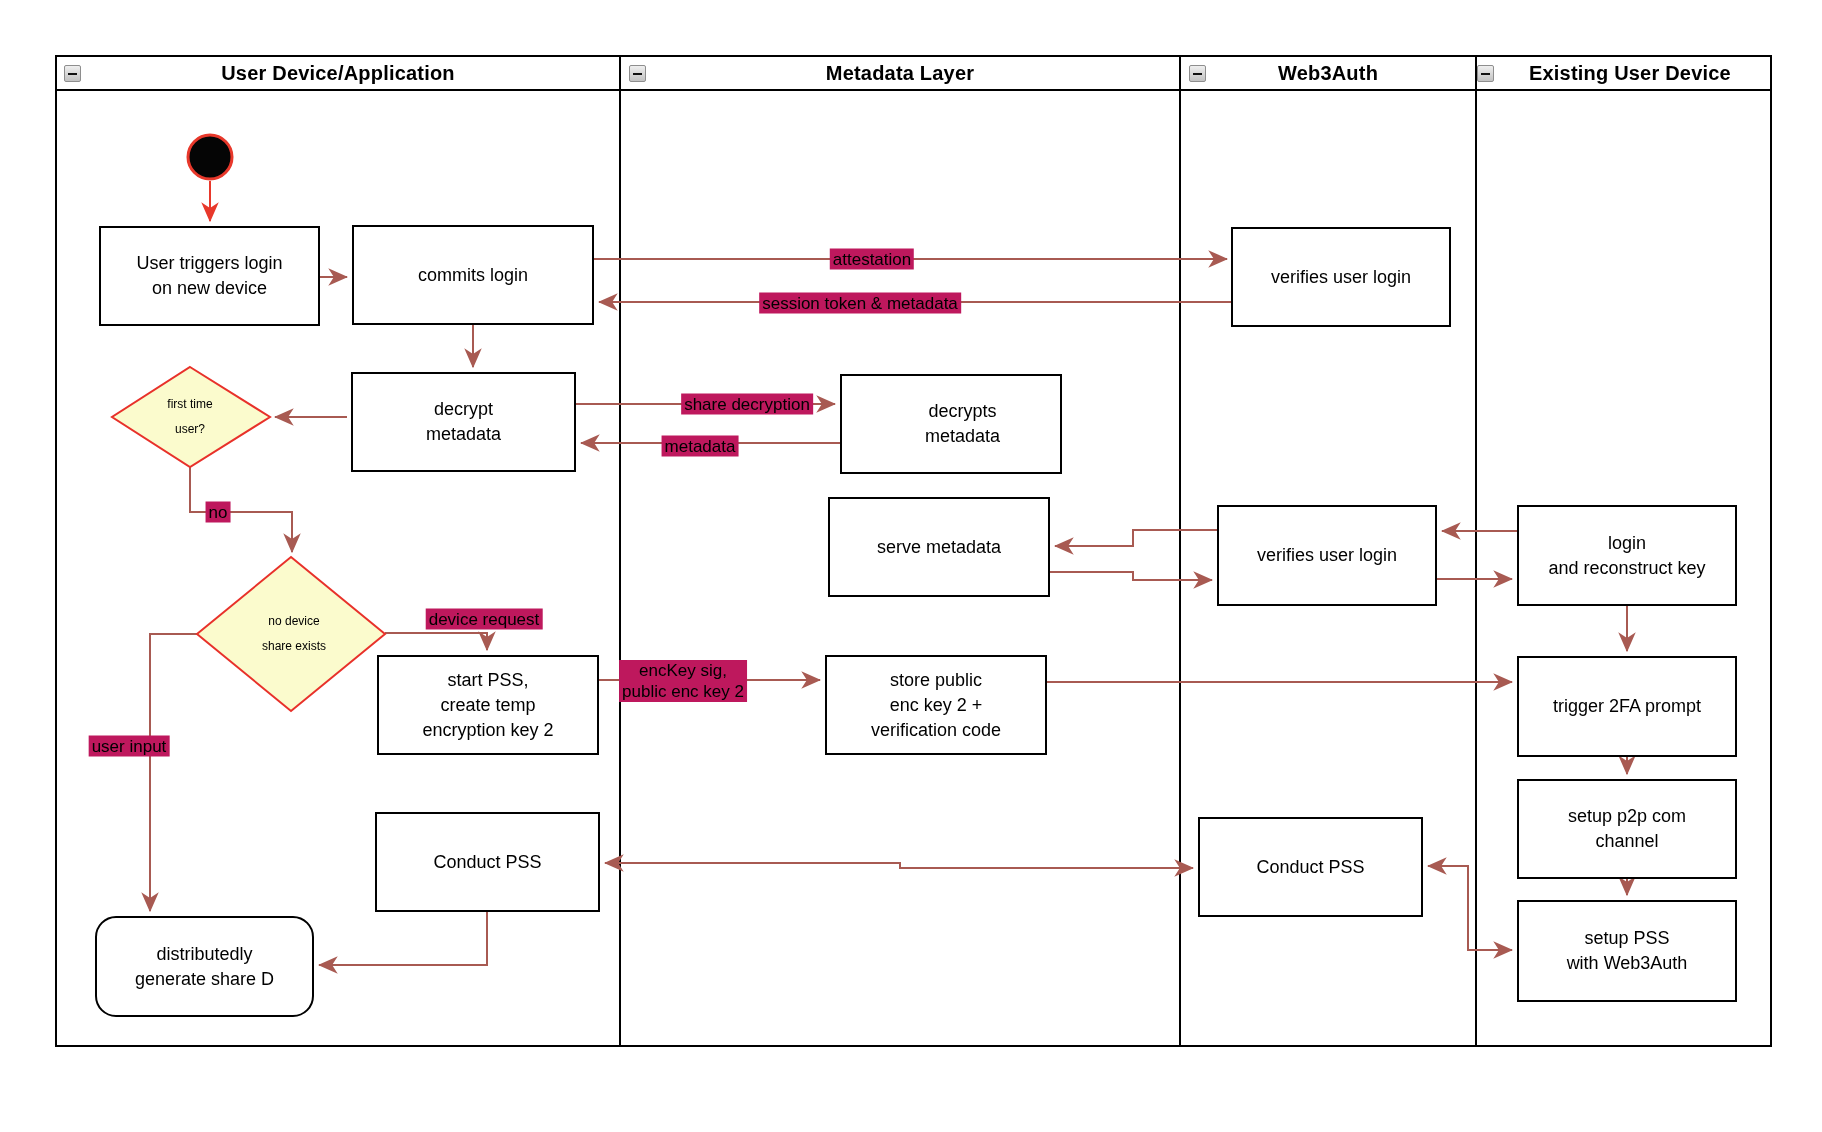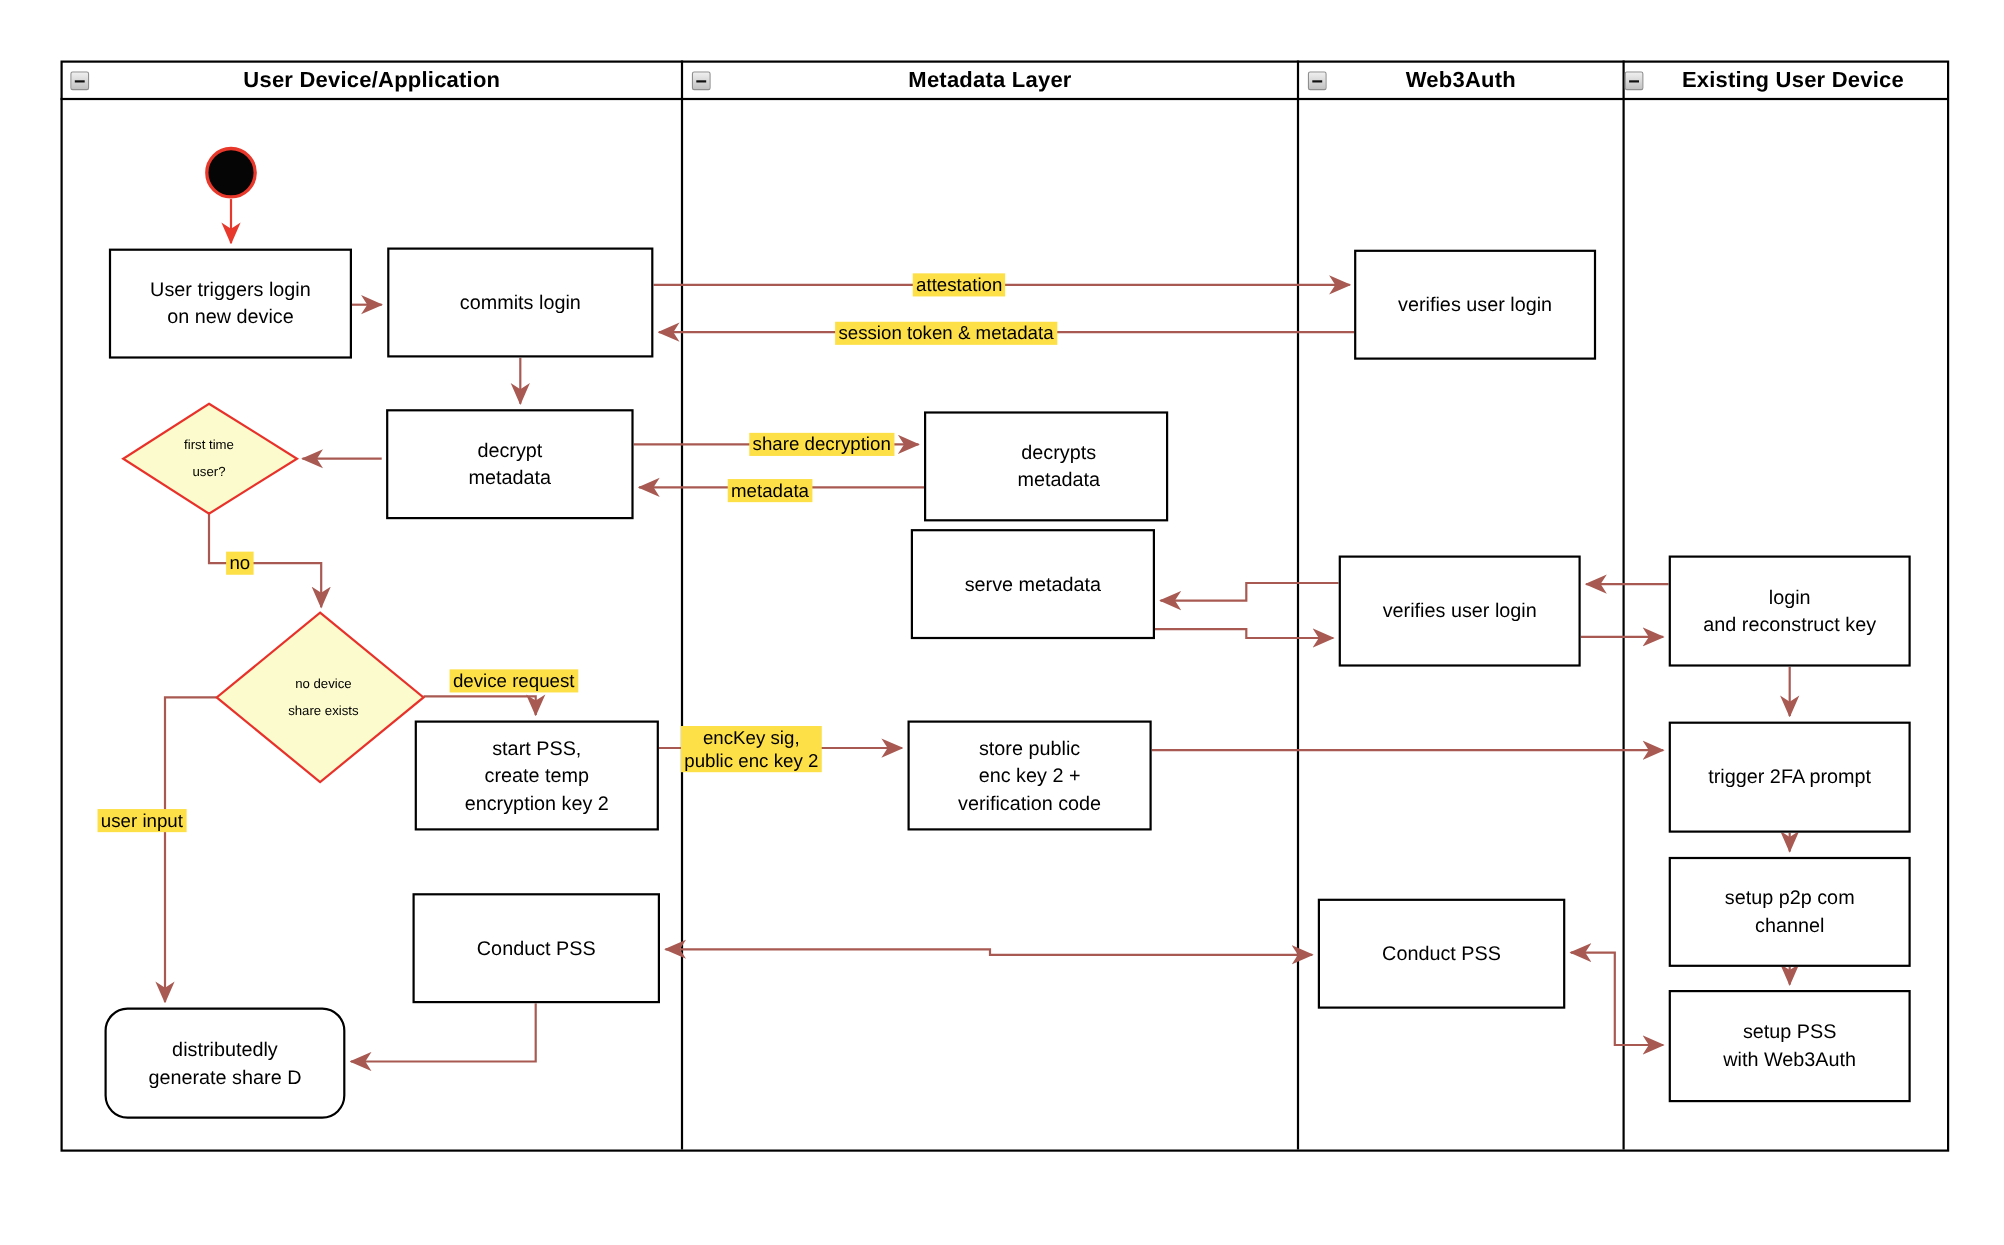--- a/index.html
+++ b/index.html
@@ -23,21 +23,21 @@
   .node{
     position:absolute;box-sizing:border-box;background:#fff;border:2px solid #000;
     display:flex;align-items:center;justify-content:center;text-align:center;
     font-size:18px;line-height:25px;white-space:pre-line;
   }
   .dtext{
     position:absolute;display:flex;align-items:center;justify-content:center;text-align:center;
     font-size:12px;line-height:25px;white-space:pre-line;pointer-events:none;
   }
   .elabel{
-    position:absolute;transform:translate(-50%,-50%);background:#fde047;padding:0 3px;
+    position:absolute;transform:translate(-50%,-50%);background:#be185d;padding:0 3px;
     font-size:17px;line-height:21px;text-align:center;white-space:pre-line;
   }
   svg#edges{position:absolute;left:0;top:0;pointer-events:none;}
 </style>
 </head>
 <body>
 
 <div id="canvas">
 
   <div class="frame"></div>
@@ -117,21 +117,21 @@
 metadata</div>
   <div class="node" style="left:377px;top:655px;width:222px;height:100px;">start PSS,
 create temp
 encryption key 2</div>
   <div class="node" style="left:375px;top:812px;width:225px;height:100px;">Conduct PSS</div>
   <div class="node" style="left:95px;top:916px;width:219px;height:101px;border-radius:21px;">distributedly
 generate share D</div>
 
   <div class="node" style="left:840px;top:374px;width:222px;height:100px;padding-left:23px;">decrypts
 metadata</div>
-  <div class="node" style="left:828px;top:481px;width:222px;height:100px;">serve metadata</div>
+  <div class="node" style="left:828px;top:497px;width:222px;height:100px;">serve metadata</div>
   <div class="node" style="left:825px;top:655px;width:222px;height:100px;">store public
 enc key 2 +
 verification code</div>
 
   <div class="node" style="left:1231px;top:227px;width:220px;height:100px;">verifies user login</div>
   <div class="node" style="left:1217px;top:505px;width:220px;height:101px;">verifies user login</div>
   <div class="node" style="left:1198px;top:817px;width:225px;height:100px;">Conduct PSS</div>
 
   <div class="node" style="left:1517px;top:505px;width:220px;height:101px;">login
 and reconstruct key</div>
@@ -139,17 +139,17 @@
   <div class="node" style="left:1517px;top:779px;width:220px;height:100px;">setup p2p com
 channel</div>
   <div class="node" style="left:1517px;top:900px;width:220px;height:102px;">setup PSS
 with Web3Auth</div>
 
   <div class="elabel" style="left:872px;top:259px;">attestation</div>
   <div class="elabel" style="left:860px;top:303px;">session token &amp; metadata</div>
   <div class="elabel" style="left:747px;top:404px;">share decryption</div>
   <div class="elabel" style="left:700px;top:446px;">metadata</div>
   <div class="elabel" style="left:218px;top:512px;">no</div>
-  <div class="elabel" style="left:467px;top:619px;">device request</div>
+  <div class="elabel" style="left:484px;top:619px;">device request</div>
   <div class="elabel" style="left:683px;top:681px;">encKey sig,
 public enc key 2</div>
   <div class="elabel" style="left:129px;top:746px;">user input</div>
 </div>
 
 </body></html>

